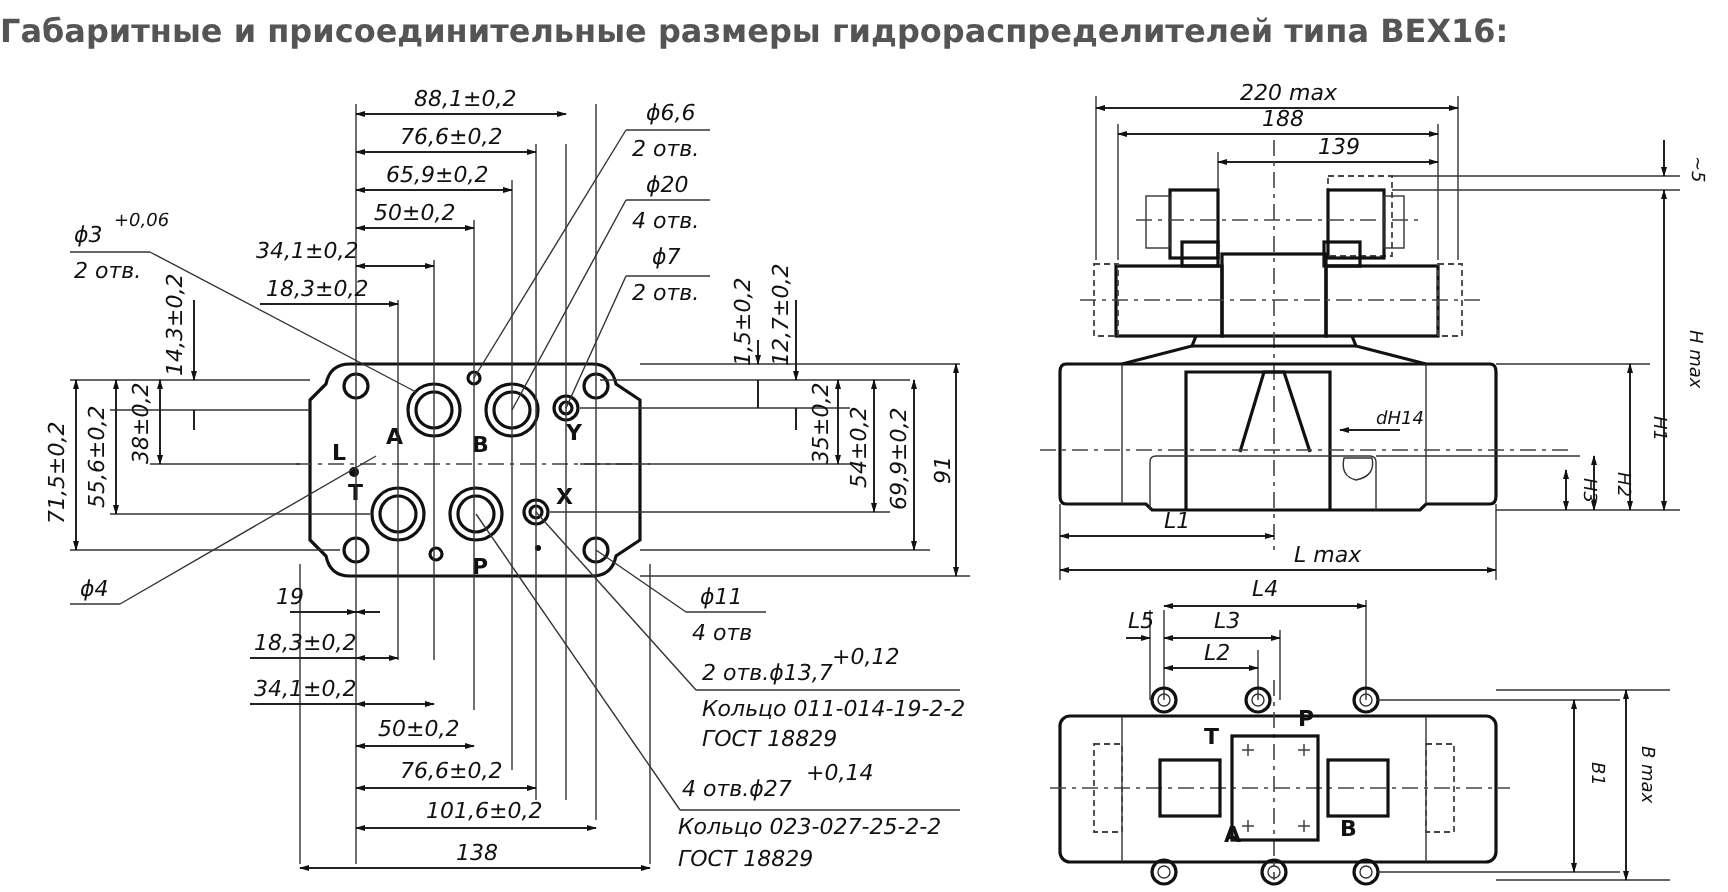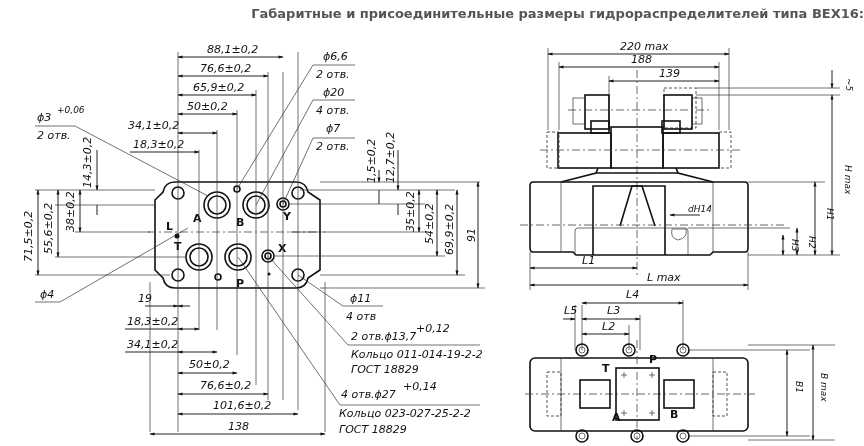--- a/index.html
+++ b/index.html
@@ -1,17 +1,17 @@
 <!DOCTYPE html>
 <html><head>
 <meta charset="utf-8">
 <style>
   html, body { margin:0; padding:0; background:#ffffff; }
   body { width:864px; height:446px; position:relative; overflow:hidden; font-family:"DejaVu Sans", sans-serif; }
-  .title { position:absolute; left:0; top:6px; width:864px; text-align:right; font-size:13px; font-weight:bold; color:#555555; font-family:"DejaVu Sans", sans-serif; }
+  .title { position:absolute; left:0; top:6px; width:864px; text-align:left; font-size:16px; font-weight:bold; color:#555555; font-family:"DejaVu Sans", sans-serif; }
   svg { position:absolute; left:0; top:0; }
   .ln { stroke:#222; stroke-width:1; fill:none; }
   .thk { stroke:#111; stroke-width:1.6; fill:none; }
   .thin { stroke:#333; stroke-width:0.7; fill:none; }
   .dash { stroke:#444; stroke-width:0.8; fill:none; stroke-dasharray:8 3 2 3; }
   .dot { stroke:#444; stroke-width:0.9; fill:none; stroke-dasharray:3 2; }
   .lbl { font-family:"DejaVu Sans", sans-serif; font-style:italic; font-size:11px; fill:#111; }
   .sm { font-size:9px; }
   .port { font-family:"DejaVu Sans", sans-serif; font-size:11px; font-weight:bold; fill:#111; }
   .arrow { fill:#111; stroke:none; }

